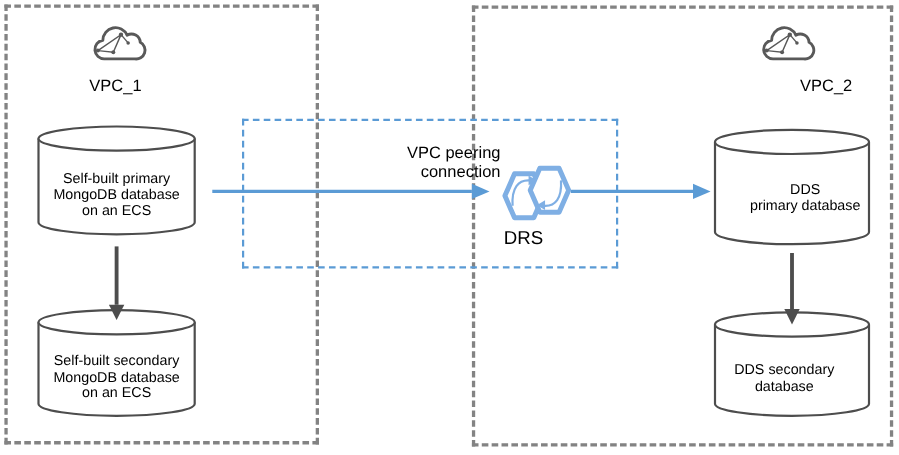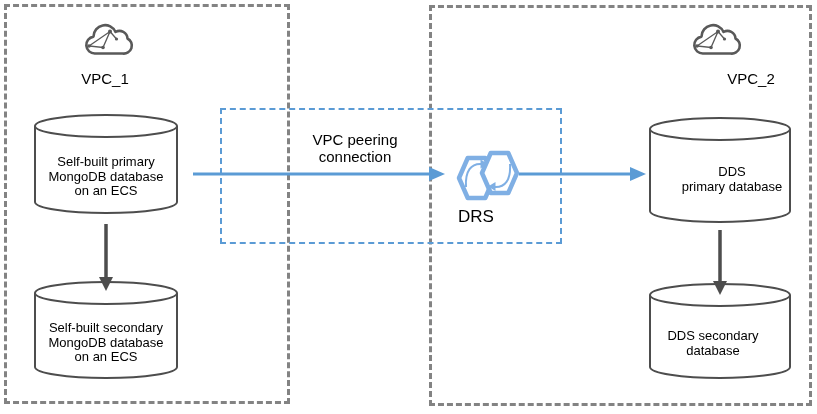--- a/index.html
+++ b/index.html
@@ -14,21 +14,21 @@
     position:absolute;left:220px;top:108px;width:342px;height:136px;
     border:2px dashed #5B9BD5;box-sizing:border-box;background:transparent;
   }
   svg.layer{position:absolute;left:0;top:0;}
   svg.icon{position:absolute;}
   .label{
     position:absolute;text-align:center;color:#000;white-space:pre-line;
     font-family:"Liberation Sans",sans-serif;
   }
   .vpc-label{font-size:15px;line-height:17px;}
-  .peer-label{font-size:15px;line-height:17px;}
+  .peer-label{font-size:15px;line-height:17px;text-align:right;}
   .drs-label{font-size:17px;line-height:15px;}
   .cyl-label{font-size:13px;line-height:14.5px;}
 </style>
 </head>
 <body>
 
 <div class="canvas">
 
   <div class="vpc-box vpc1"></div>
   <div class="vpc-box vpc2"></div>

